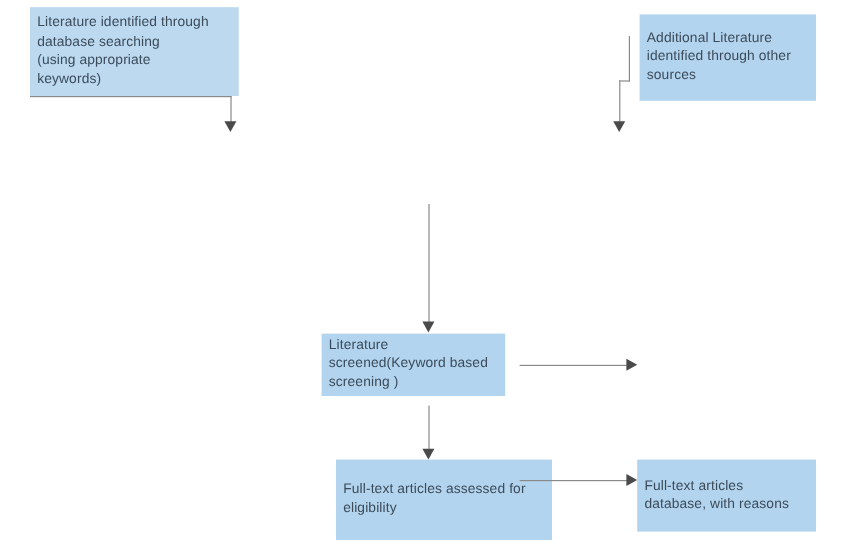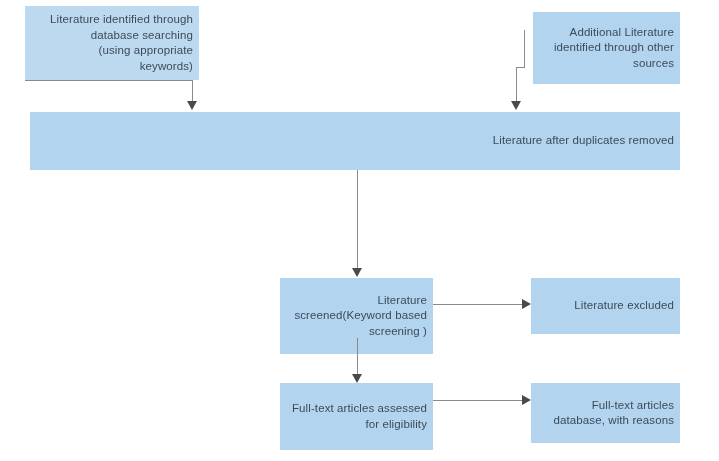--- a/index.html
+++ b/index.html
@@ -14,21 +14,21 @@
     background: #ffffff;
     overflow: hidden;
     font-family: "Liberation Sans", "DejaVu Sans", sans-serif;
   }
   .node {
     position: absolute;
     box-sizing: border-box;
     display: flex;
     align-items: center;
     justify-content: center;
-    text-align: right;
+    text-align: left;
     color: #3b4b5a;
     font-size: 11.5px;
     line-height: 15.5px;
     letter-spacing: 0.1px;
     padding: 2px 6px;
     background: #b3d4ee;
   }
   .node.light { background: #bcd9f0; }
   .node .label { display: block; width: 100%; }
 
@@ -67,33 +67,27 @@
     <span class="label" style="white-space:pre-line;">Literature identified through
 database searching
 (using appropriate
 keywords)</span>
   </div>
 
   <div class="node" style="left:533px; top:12px; width:147px; height:72px;">
     <span class="label">Additional Literature identified through other sources</span>
   </div>
 
-  <div class="node" style="left:30px; top:112px; width:650px; height:58px;">
-    <span class="label">Literature after duplicates removed</span>
-  </div>
 
-  <div class="node" style="left:280px; top:278px; width:153px; height:76px;">
+  <div class="node" style="left:268px; top:278px; width:153px; height:52px;">
     <span class="label">Literature screened(Keyword based screening )</span>
   </div>
 
-  <div class="node" style="left:531px; top:278px; width:149px; height:56px;">
-    <span class="label">Literature excluded</span>
-  </div>
 
-  <div class="node" style="left:280px; top:383px; width:153px; height:67px;">
+  <div class="node" style="left:280px; top:383px; width:180px; height:67px;">
     <span class="label">Full-text articles assessed for eligibility</span>
   </div>
 
   <div class="node" style="left:531px; top:383px; width:149px; height:60px;">
     <span class="label">Full-text articles database, with reasons</span>
   </div>
 
   <div>
     <div class="hline" style="left:25px;  top:80px;  width:168px;"></div>
     <div class="vline" style="left:192px; top:80px;  height:23px;"></div>

